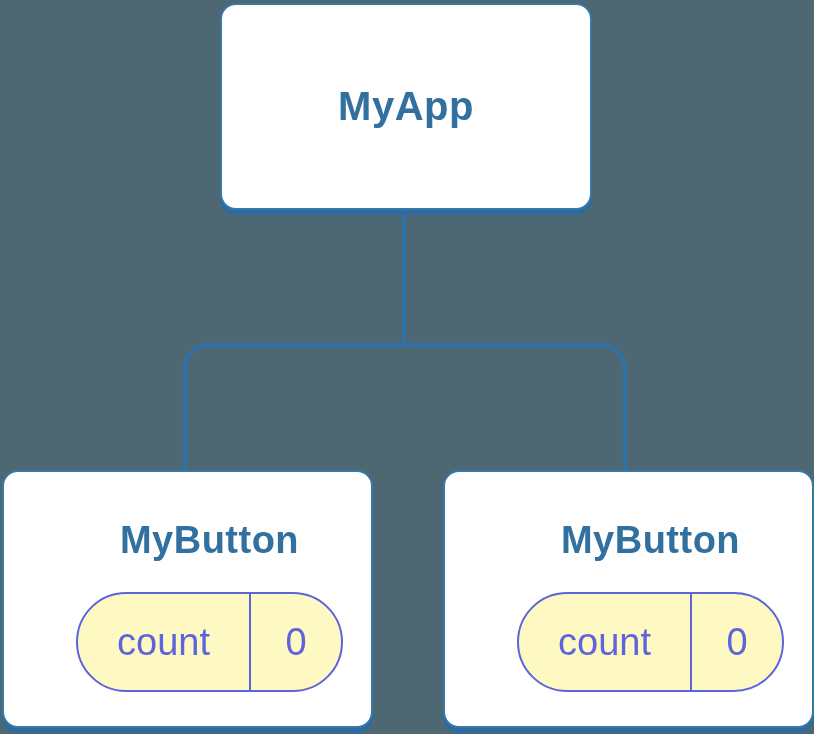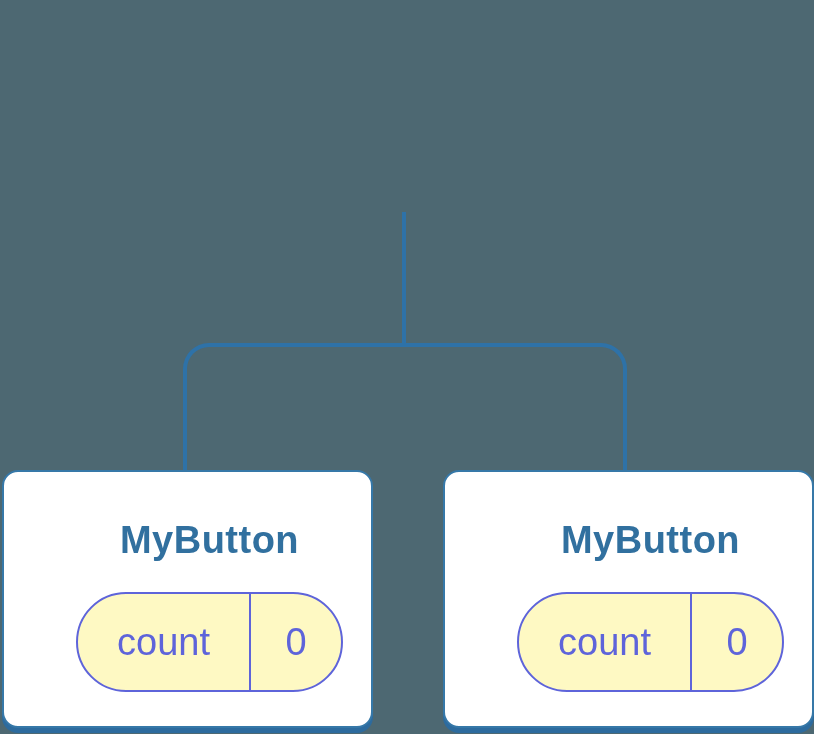--- a/index.html
+++ b/index.html
@@ -114,20 +114,23 @@
 </style>
 </head>
 <body>
 
 <div class="canvas">
 
   <div class="connector-stem"></div>
 
   <div class="connector-branch"></div>
 
+  <div class="node node--root">
+    <div class="node-title">MyApp</div>
+  </div>
 
   <div class="node node--child pos-left">
     <div class="node-title">MyButton</div>
     <div class="state-pill">
       <div class="state-label">count</div>
       <div class="state-value">0</div>
     </div>
   </div>
 
   <div class="node node--child pos-right">

